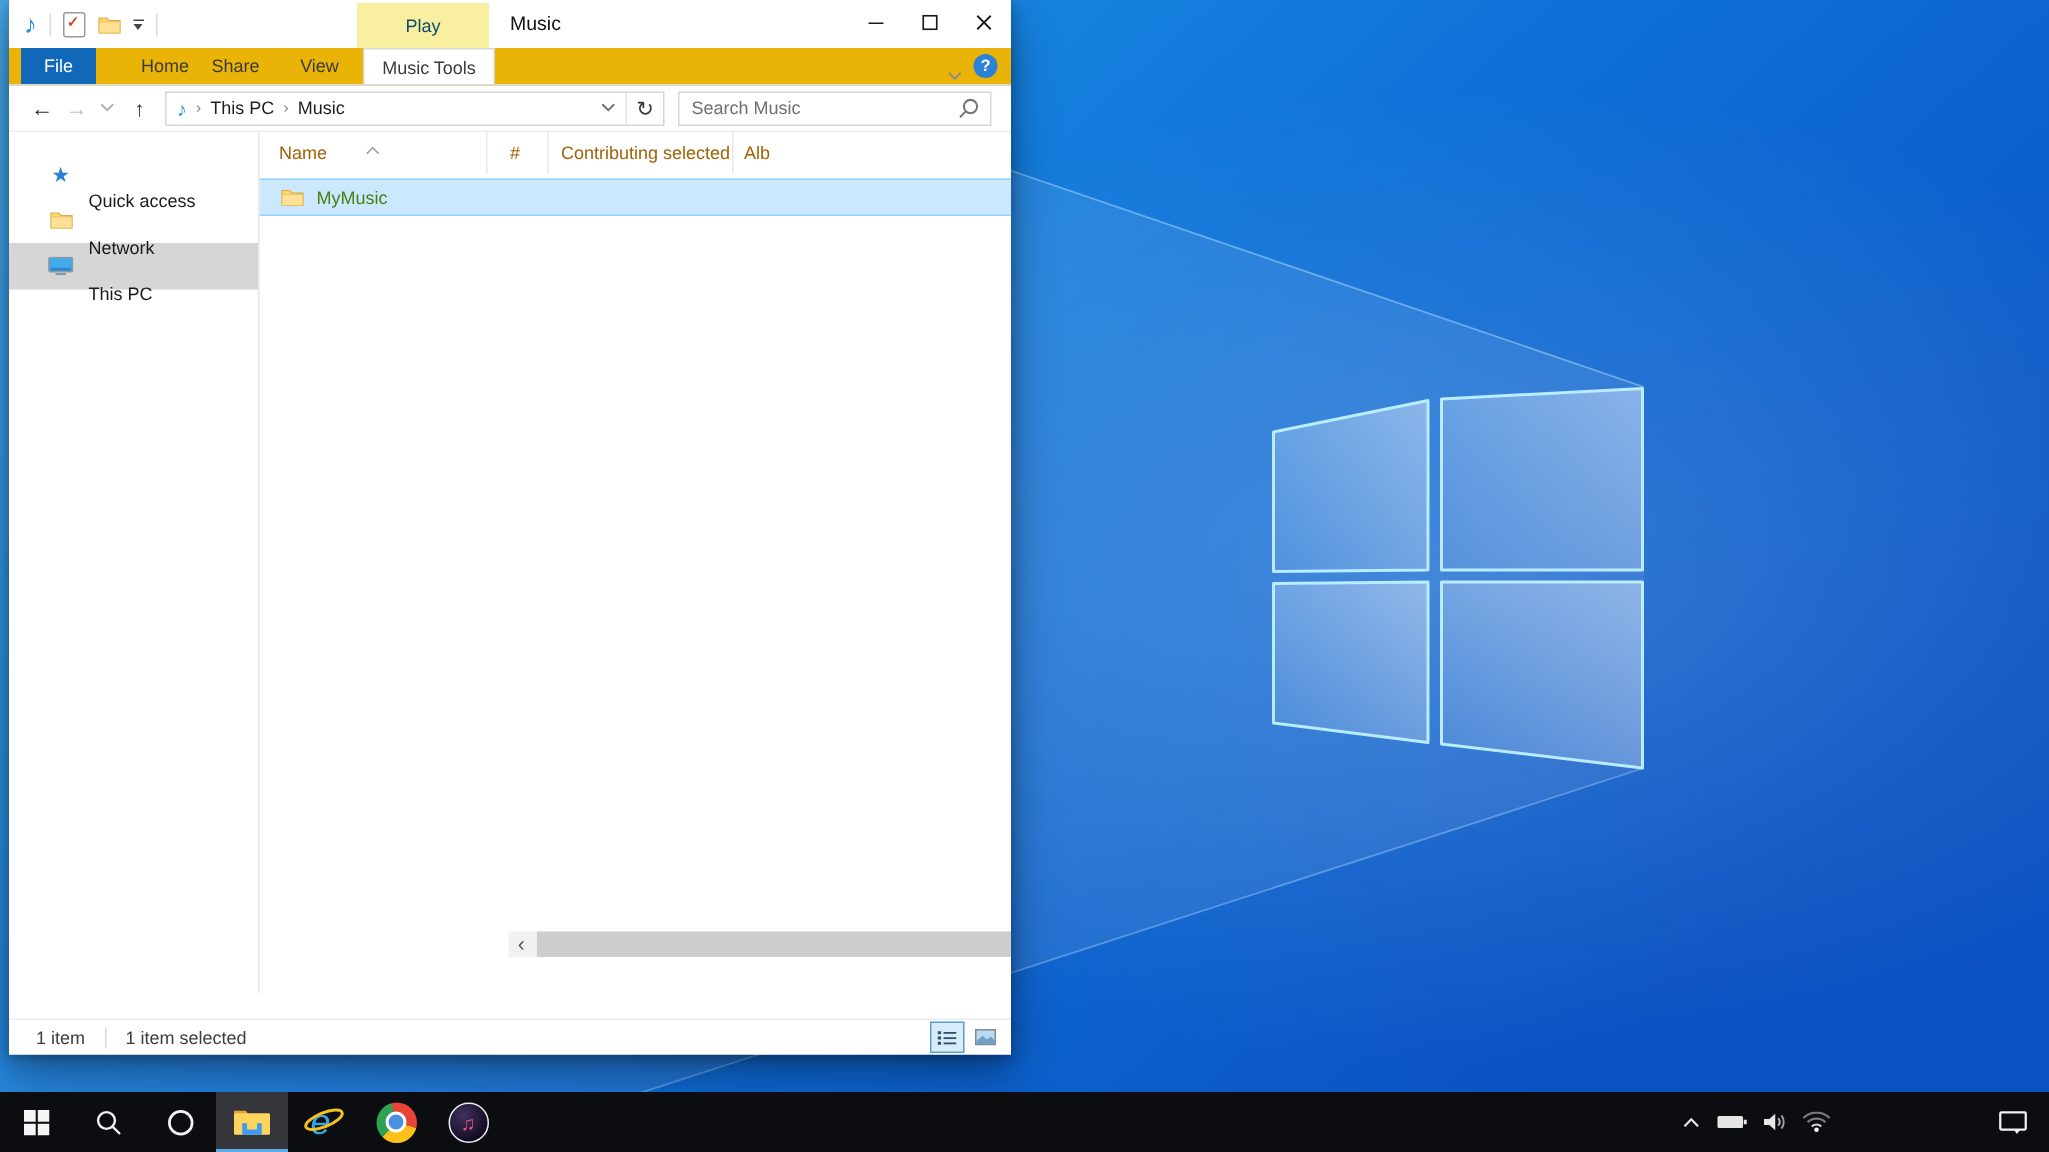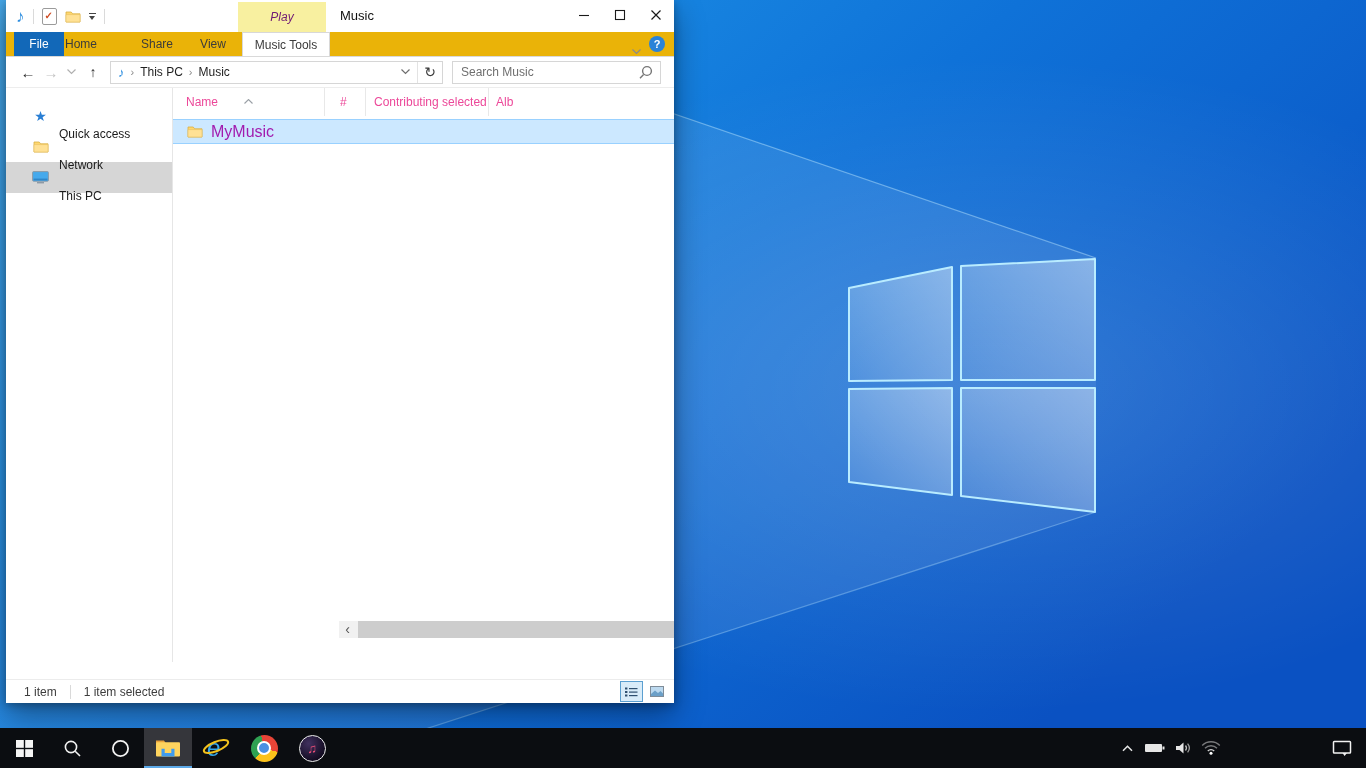--- a/index.html
+++ b/index.html
@@ -18,30 +18,30 @@
   .qat{position:absolute;left:10px;top:0;height:32px;display:flex;align-items:center;gap:8px;}
   .qat-sep{width:1px;height:15px;background:#dadada;}
   .app-note{color:#2f8fe0;font-size:17px;line-height:1;}
   .qat-check{width:13px;height:15px;border:1px solid #9b9b9b;border-radius:2px;position:relative;background:#fff;}
   .qat-check span{position:absolute;left:2px;top:1px;font-size:10px;line-height:12px;color:#cf4a21;font-weight:bold;}
   .qat-dd{display:flex;flex-direction:column;align-items:center;gap:2px;}
   .qat-dd .bar{width:7px;height:1px;background:#444;}
   .qat-dd .tri{width:0;height:0;border-left:3.5px solid transparent;border-right:3.5px solid transparent;border-top:4px solid #444;}
 
   .play-tab{position:absolute;left:232px;top:2px;width:88px;height:30px;background:#f8f0a0;
-            display:flex;align-items:center;justify-content:center;font-size:12px;color:#701a75;box-sizing:border-box;font-style:italic;}
+            display:flex;align-items:center;justify-content:center;font-size:12px;color:#0c4a6e;box-sizing:border-box;}
   .win-title{position:absolute;left:334px;top:0;height:32px;line-height:32px;font-size:13px;color:#111;}
   .caption{position:absolute;right:0;top:0;display:flex;}
   .cap-btn{width:36px;height:30px;display:flex;align-items:center;justify-content:center;}
 
   .tabrow{position:relative;height:24px;border-bottom:1px solid #d9d9d9;background:#eab308;}
   .tab{position:absolute;top:0;height:24px;display:flex;align-items:center;justify-content:center;
        font-size:12px;color:#3b3b3b;box-sizing:border-box;}
   .tab.file{left:8px;width:50px;background:#1268b8;color:#fff;}
-  .tab.home{left:47px;width:56px;}
+  .tab.home{left:76px;width:56px;}
   .tab.share{left:124px;width:54px;}
   .tab.view{left:182px;width:50px;}
   .tab.mtools{left:236px;width:88px;border:1px solid #d8d8d8;border-bottom:none;background:#fff;}
   .ribbon-chevron{position:absolute;right:33px;top:9px;}
   .help-btn{position:absolute;right:9px;top:4px;width:16px;height:16px;border-radius:50%;background:#2a83d8;
             color:#fff;font-size:11px;font-weight:bold;display:flex;align-items:center;justify-content:center;}
 
   .toolbar{height:31px;display:flex;align-items:center;border-bottom:1px solid #ededed;
            padding-left:10px;box-sizing:border-box;background:#fff;}
   .nav-glyph{line-height:1;text-align:center;}
@@ -68,33 +68,33 @@
   .content{position:absolute;top:88px;left:0;right:0;bottom:41px;display:flex;overflow:hidden;background:#fff;}
   .sidebar{width:166px;padding-top:12px;box-sizing:border-box;}
   .side-item{height:31px;display:flex;align-items:center;font-size:12px;color:#1a1a1a;}
   .side-item .ic{width:17px;margin-left:26px;display:flex;justify-content:center;}
   .side-item .lbl{margin-left:10px;white-space:nowrap;margin-top:36px;}
   .side-item.selected{background:#d6d6d6;}
   .star{color:#2a7fd4;font-size:14px;line-height:1;}
 
   .filearea{flex:1;border-left:1px solid #e6e6e6;position:relative;overflow:hidden;}
   .headers{height:28px;display:flex;position:relative;}
-  .hcol{box-sizing:border-box;border-right:1px solid #e8e8e8;font-size:12px;color:#ec4899;
+  .hcol{box-sizing:border-box;border-right:1px solid #e8e8e8;font-size:12px;color:#a16207;
         display:flex;align-items:center;padding-left:13px;white-space:nowrap;overflow:hidden;}
   .hcol.c0{width:152px;}
   .hcol.c1{width:41px;padding-left:15px;}
   .hcol.c2{width:159px;padding-left:10px;}
   .hcol.c3{width:123px;padding-left:8px;}
   .hcol.c4{flex:1;border-right:none;padding-left:7px;}
   .sort-caret{position:absolute;left:71px;top:2px;}
 
   .row{margin-top:3px;height:23px;display:flex;align-items:center;background:#cce8ff;
        border-top:1px solid #99d1ff;border-bottom:1px solid #99d1ff;}
   .row .fold{margin-left:14px;display:flex;}
-  .row .nm{margin-left:8px;font-size:16px;color:#a21caf;}
+  .row .nm{margin-left:8px;font-size:12px;color:#4d7c0f;}
 
   .hscroll{position:absolute;left:166px;right:0;bottom:24px;height:17px;background:#f1f1f1;
            display:flex;align-items:center;}
   .scr-arrow{width:17px;text-align:center;font-size:14px;color:#555;line-height:17px;}
   .scr-track{flex:1;height:17px;position:relative;}
   .scr-thumb{position:absolute;left:2px;top:0;height:17px;width:376px;background:#cdcdcd;}
 
   .statusbar{position:absolute;left:0;right:0;bottom:0;height:24px;border-top:1px solid #ececec;
              display:flex;align-items:center;font-size:12px;color:#3d3d3d;padding-left:18px;
              box-sizing:border-box;background:#fff;}

